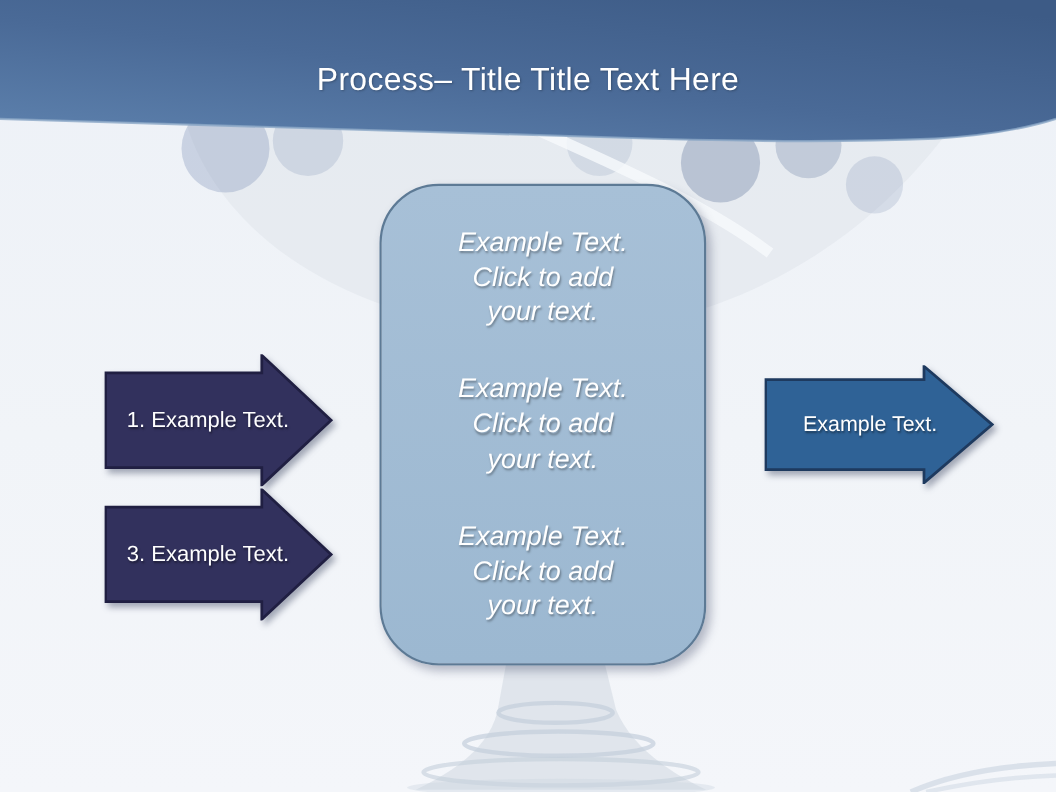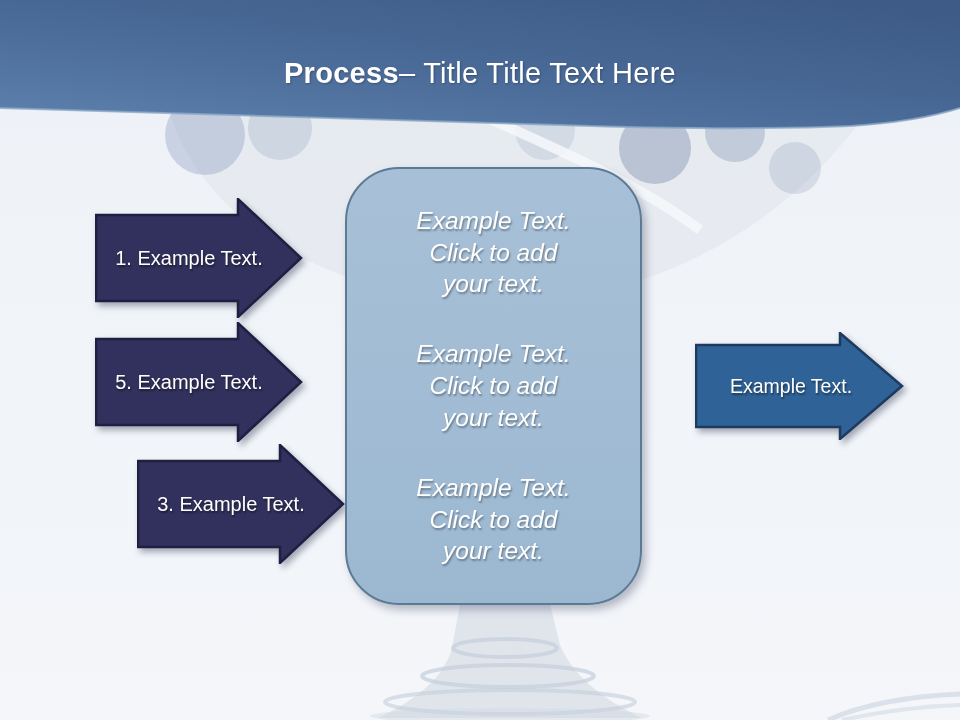--- a/index.html
+++ b/index.html
@@ -14,32 +14,32 @@
   #content-layer{z-index:3;}
 
   
   .slide-title{
     position:absolute;top:30px;left:0;right:0;height:86px;z-index:4;
     display:flex;align-items:center;justify-content:center;
     color:#fff;font-size:29px;letter-spacing:.3px;
     text-shadow:1px 1px 2px rgba(0,0,0,.25);
     white-space:pre;
   }
-  .slide-title .emph{font-weight:bold;}
+  .slide-title .emph{font-weight:normal;}
 
   
   .l-arrow{position:absolute;left:95px;width:208px;height:120px;}
   .l-arrow svg,.r-arrow svg{display:block;filter:drop-shadow(3px 4px 3px rgba(40,50,80,.40));}
   .arrow-label{
     position:absolute;display:flex;align-items:center;justify-content:center;
     color:#fff;white-space:nowrap;
     text-shadow:1px 2px 2px rgba(0,0,0,.45);
   }
   .l-arrow .arrow-label{left:13px;width:162px;top:17px;height:86px;font-size:20px;}
-  #arrow-1{top:198px;} #arrow-2{top:322px;} #arrow-3{top:444px;margin-left:42px;}
+  #arrow-1{top:198px;} #arrow-2{top:322px;} #arrow-3{top:444px;}
 
   
   .center-box{
     position:absolute;left:345px;top:167px;width:297px;height:438px;
     box-sizing:border-box;border-radius:54px;
     background:linear-gradient(180deg,#a7c0d7 0%,#9cb8d1 100%);
     border:2.5px solid var(--box-stroke,#5d7a95);
     box-shadow:4px 5px 9px rgba(60,70,100,.35);
     display:flex;flex-direction:column;justify-content:center;gap:38px;
   }
@@ -97,32 +97,26 @@
     </defs>
     <path d="M0,0 H960 V108 C935,116 900,123 850,126 C780,129 680,129 560,125 C400,120 200,114 0,108 Z" fill="url(#hdr)"></path>
     <path d="M960,108 C935,116 900,123 850,126 C780,129 680,129 560,125 C400,120 200,114 0,108" fill="none" stroke="var(--header-edge,#8aa6c6)" stroke-width="2" opacity="0.8"></path>
   </svg>
 </div>
 
 <div class="slide-title"><span class="emph">Process</span> <span>– Title Title Text Here</span></div>
 
 <div class="layer" id="content-layer">
 
-  <div class="l-arrow" id="arrow-1">
-    <svg width="208" height="120" viewBox="0 0 208 120">
-      <polygon points="1,17 143,17 143,1 206,60 143,119 143,103 1,103" style="fill:var(--navy-fill,#32315d)" stroke="var(--navy-stroke,#201f42)" stroke-width="2.5" stroke-linejoin="miter"></polygon>
-    </svg>
-    <div class="arrow-label">1. Example Text.</div>
-  </div>
 
   <div class="l-arrow" id="arrow-2">
     <svg width="208" height="120" viewBox="0 0 208 120">
       <polygon points="1,17 143,17 143,1 206,60 143,119 143,103 1,103" style="fill:var(--navy-fill,#32315d)" stroke="var(--navy-stroke,#201f42)" stroke-width="2.5" stroke-linejoin="miter"></polygon>
     </svg>
-    <div class="arrow-label">5. Example Text.</div>
+    <div class="arrow-label">1. Example Text.</div>
   </div>
 
   <div class="l-arrow" id="arrow-3">
     <svg width="208" height="120" viewBox="0 0 208 120">
       <polygon points="1,17 143,17 143,1 206,60 143,119 143,103 1,103" style="fill:var(--navy-fill,#32315d)" stroke="var(--navy-stroke,#201f42)" stroke-width="2.5" stroke-linejoin="miter"></polygon>
     </svg>
     <div class="arrow-label">3. Example Text.</div>
   </div>
 
   <div class="center-box">

